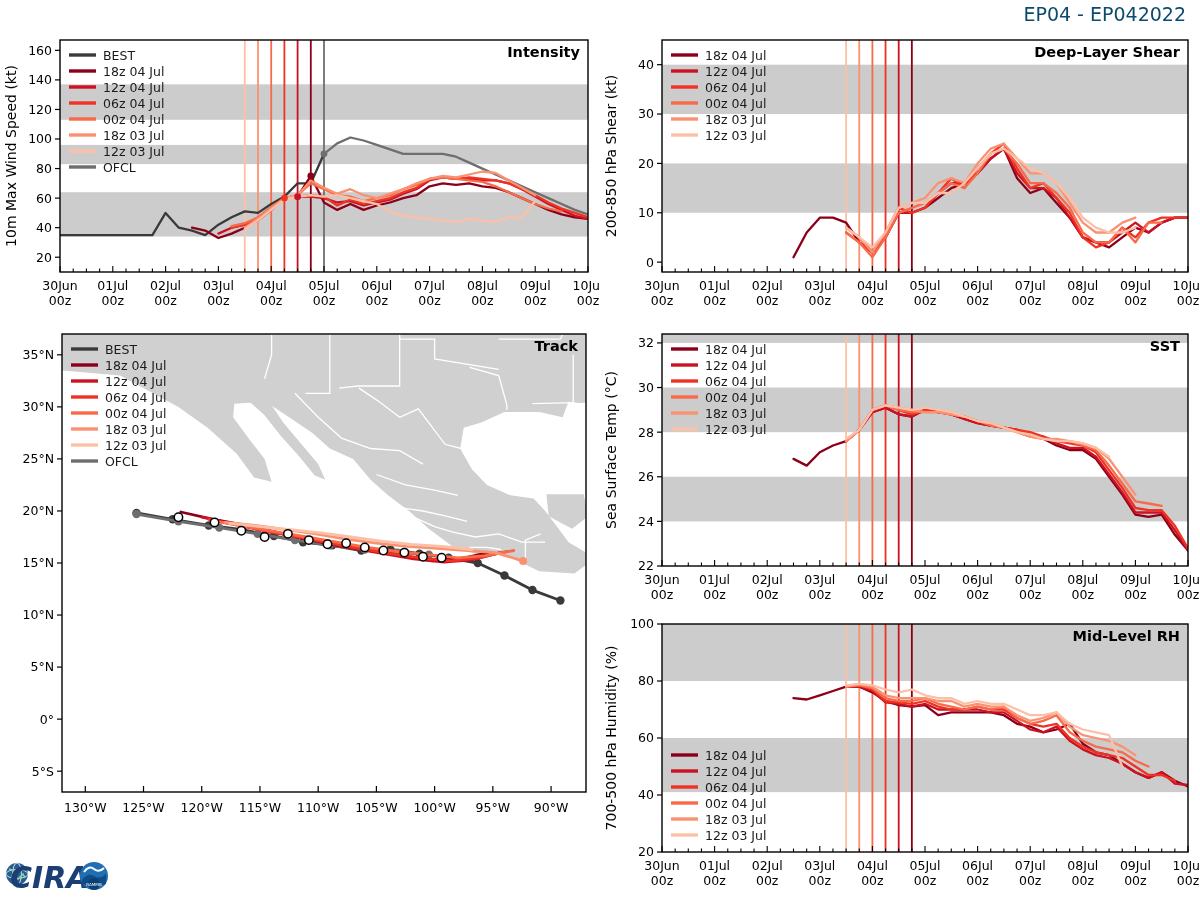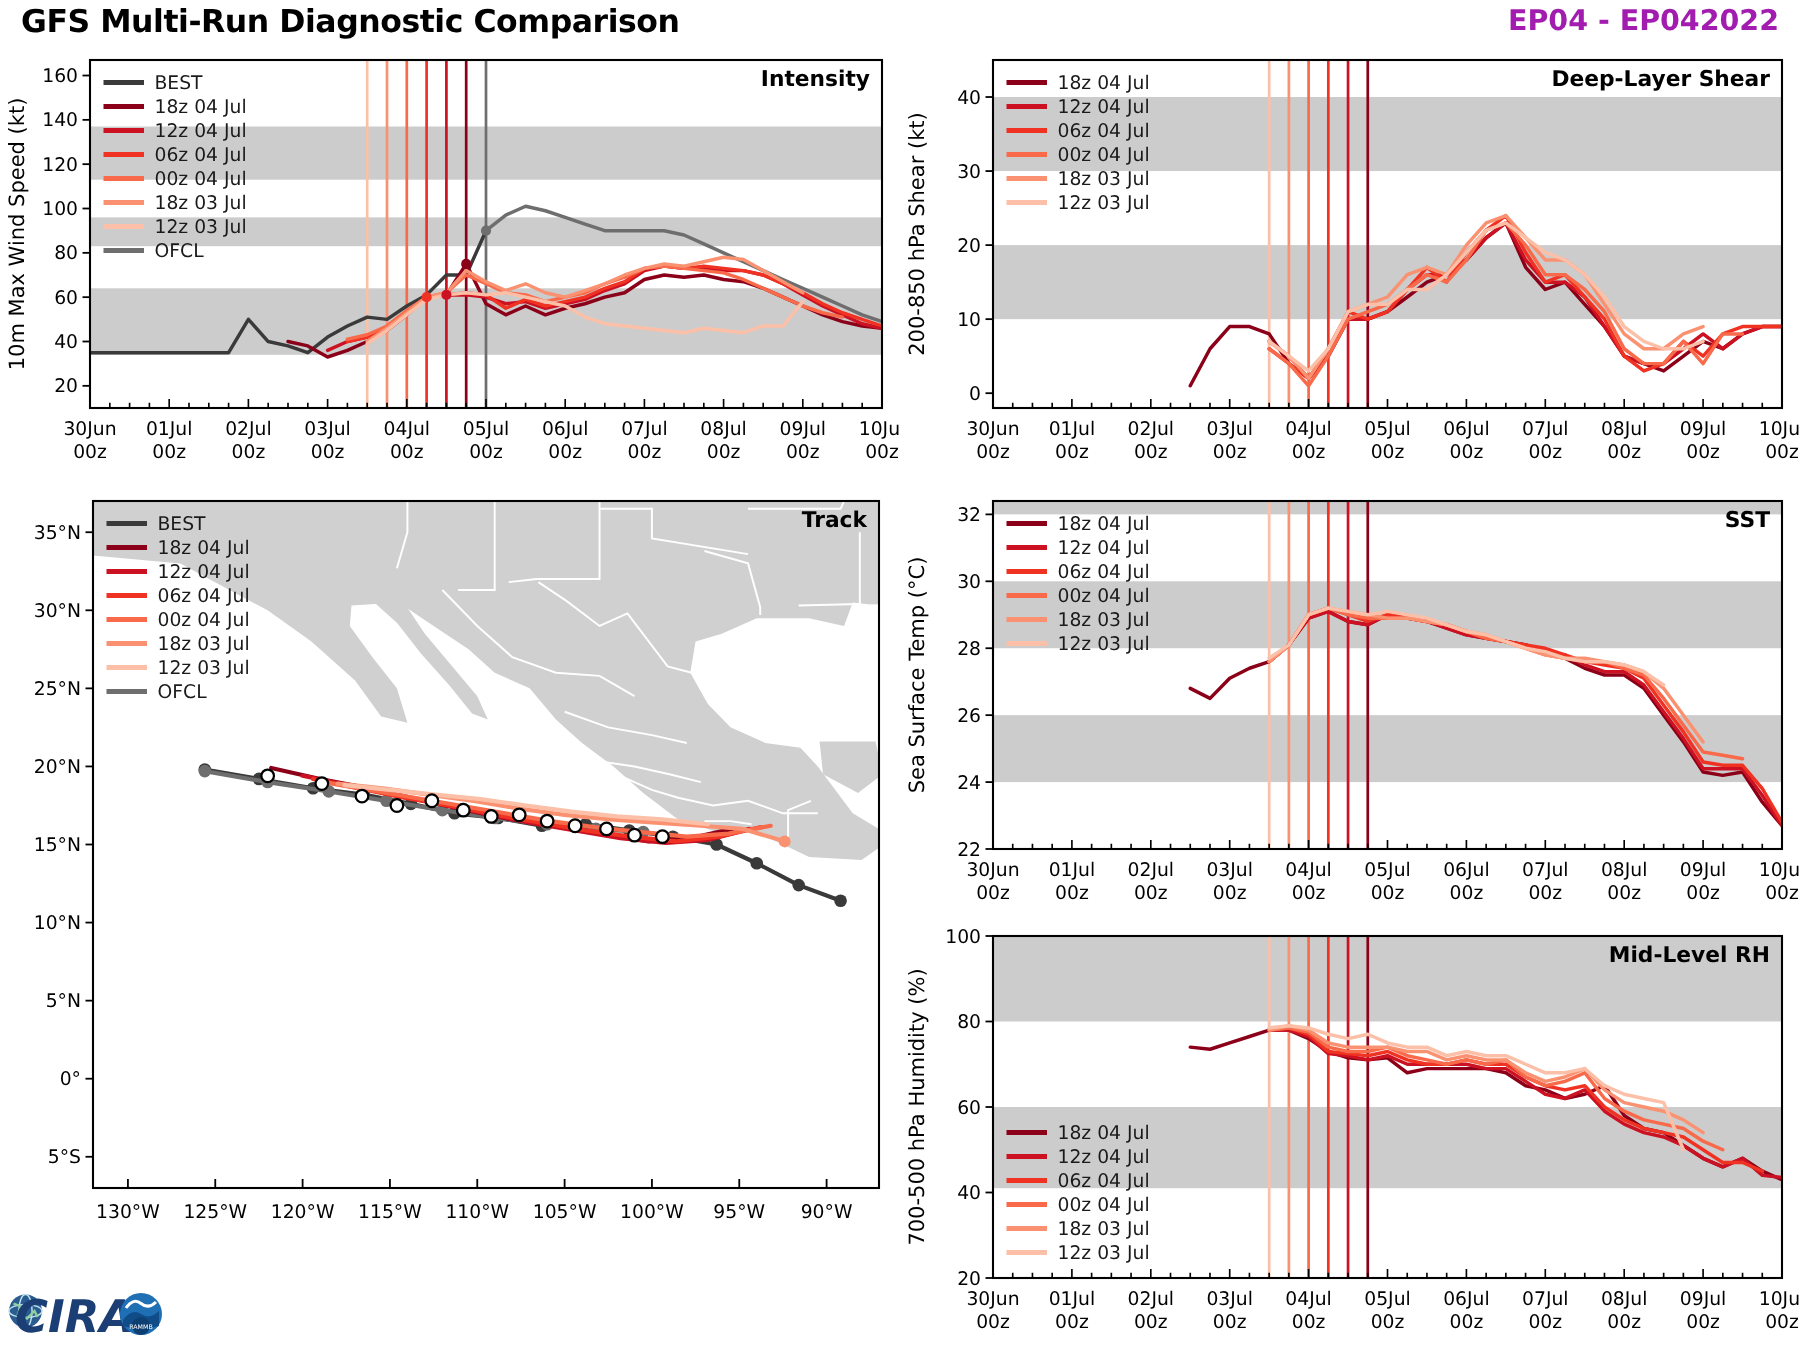--- a/index.html
+++ b/index.html
@@ -1,35 +1,34 @@
 <!DOCTYPE html>
 <html><head>
 <meta charset="utf-8">
 <style>
   html,body{margin:0;padding:0;background:#fff;}
   body{width:1200px;height:900px;position:relative;
        font-family:"DejaVu Sans","Liberation Sans",sans-serif;}
   .hdr{position:absolute;top:0;left:0;width:1200px;height:26px;}
   #title-left{position:absolute;left:14px;top:2px;font-size:21px;font-weight:bold;color:#000;
               letter-spacing:-0.3px;}
-  #title-right{position:absolute;right:14px;top:3px;font-size:19px;font-weight:bold;color:#a21caf;}
+  #title-right{position:absolute;right:14px;top:3px;font-size:19px;font-weight:normal;color:#0c4a6e;}
   .panel{position:absolute;}
   svg{display:block;}
   text{font-family:"DejaVu Sans","Liberation Sans",sans-serif;}
   .tick{font-size:12.5px;fill:#000;}
   .axlab{font-size:14px;fill:#000;}
   .ptitle{font-size:14.5px;font-weight:bold;fill:#000;}
   .leg{font-size:12.5px;fill:#1a1a1a;}
   #logo{position:absolute;left:4px;top:852px;width:110px;height:46px;}
 </style>
 </head>
 <body>
 
 <div class="hdr">
-  <div id="title-left">GFS Multi-Run Diagnostic Comparison</div>
   <div id="title-right">EP04 - EP042022</div>
 </div>
 
 <div class="panel" id="p-intensity" style="left:0;top:26px;">
     <svg width="600" height="294">
       <clipPath id="clip-intensity">
         <rect x="60" y="14" width="528" height="232"></rect>
       </clipPath>
       <rect x="60" y="14" width="528" height="232" fill="#fff"></rect>
       <rect x="60" y="166.20382165605093" width="528" height="44.331210191082846" fill="#cccccc"></rect>

